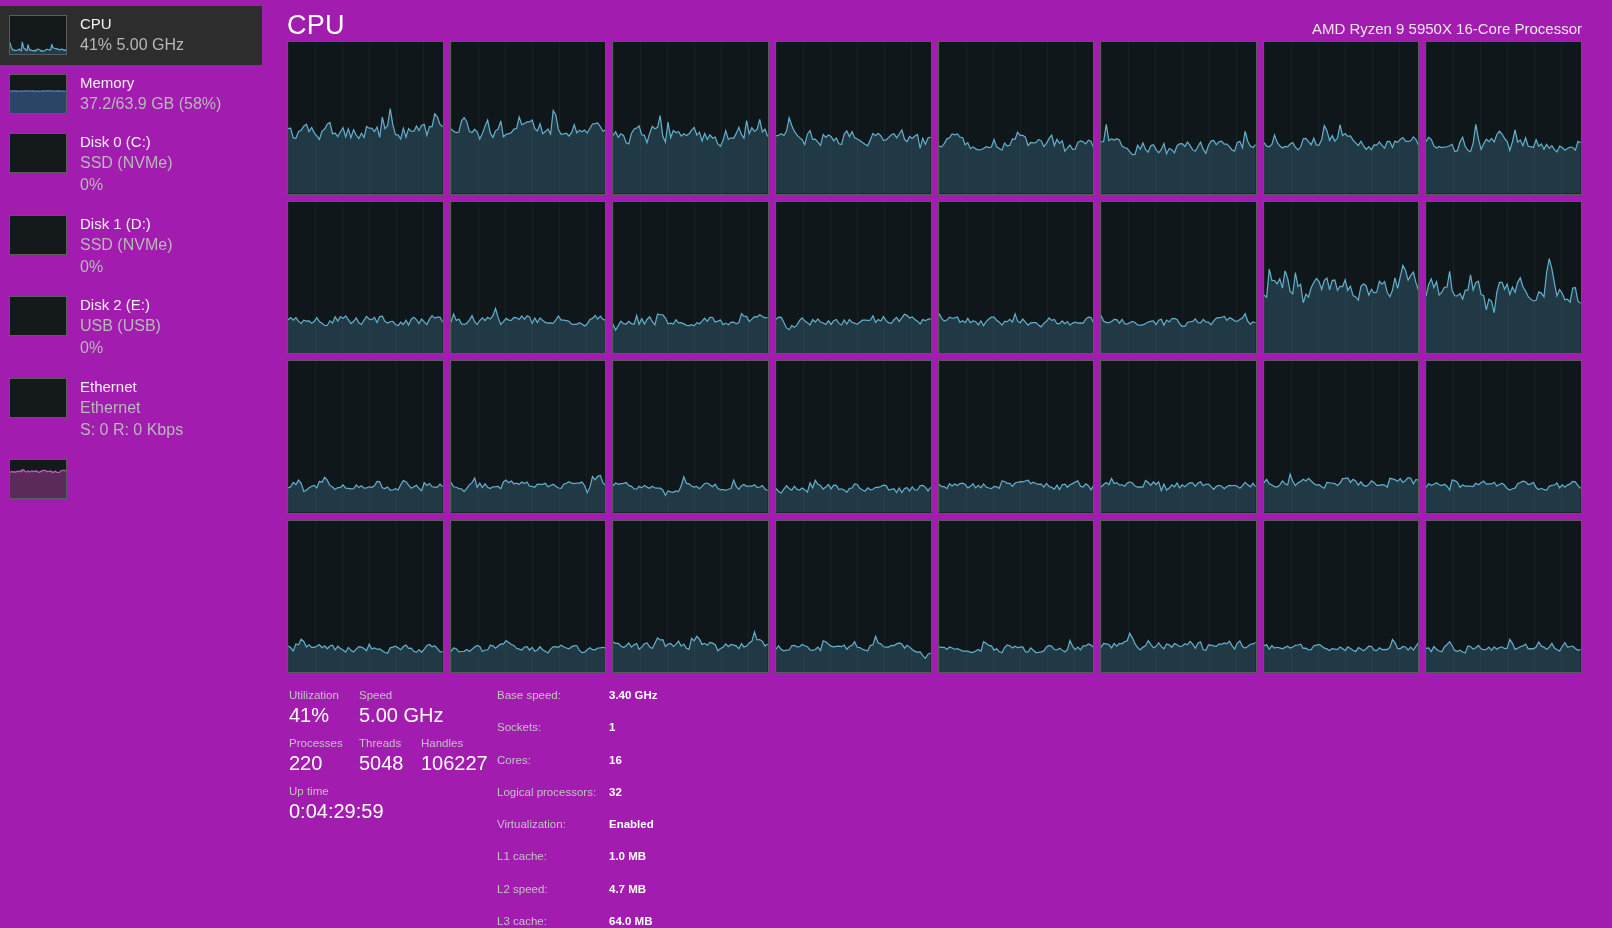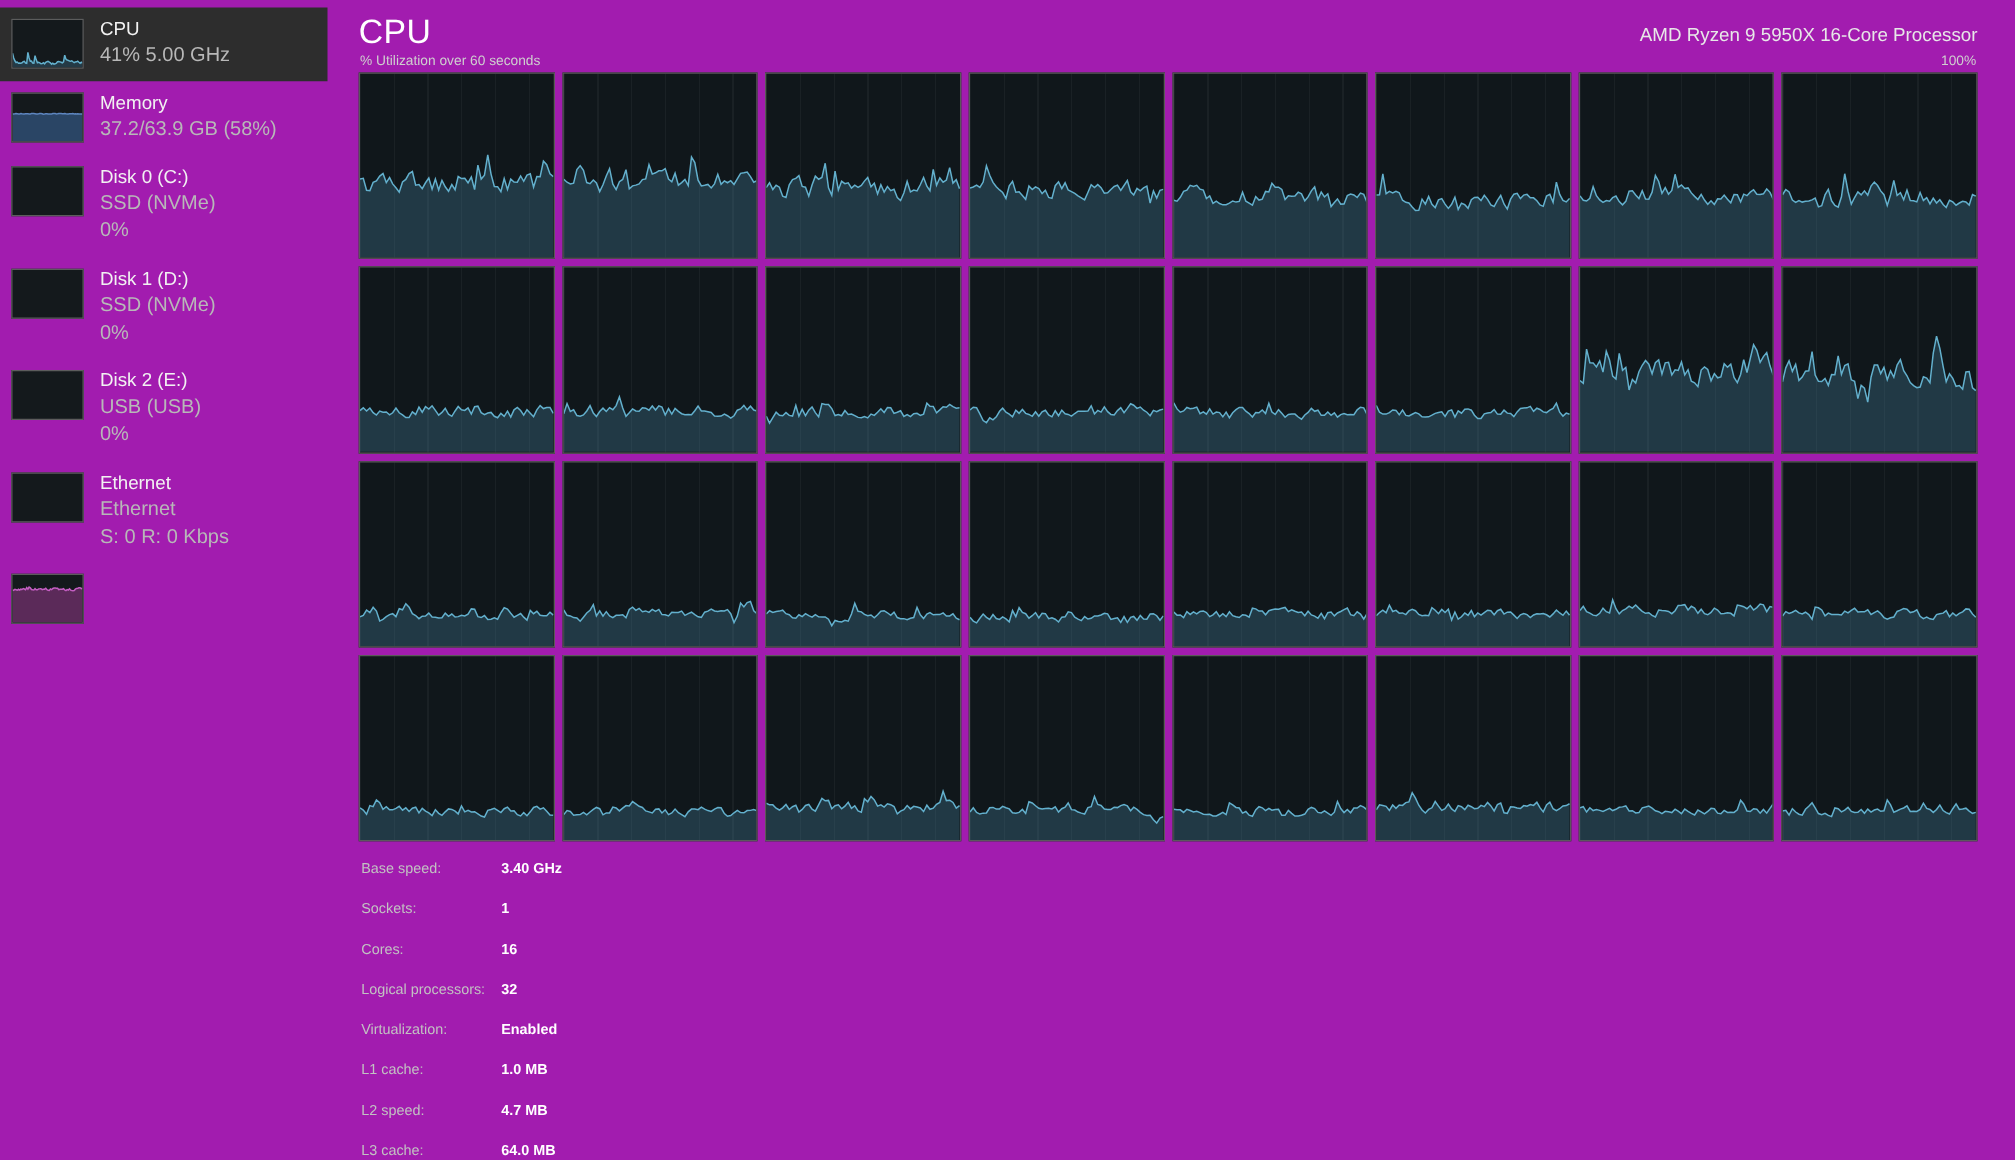--- a/index.html
+++ b/index.html
@@ -124,24 +124,20 @@
 
   </aside>
 
   <main class="main">
 
     <div class="main-header">
       <h1 class="page-title">CPU</h1>
       <div class="subtitle">AMD Ryzen 9 5950X 16-Core Processor</div>
     </div>
 
-    <div class="graph-header">
-      <span>% Utilization over 60 seconds</span>
-      <span>100%</span>
-    </div>
 
     <div class="grid" id="core-grid">
         <div class="cell">
           <svg viewBox="0 0 100 100" preserveAspectRatio="none">
             <polygon points="0.0,57.1 1.7,56.8 3.4,63.3 5.1,63.5 6.8,59.0 8.5,58.2 10.2,55.6 11.9,54.2 13.6,59.1 15.3,56.4 16.9,59.8 18.6,61.9 20.3,64.3 22.0,58.8 23.7,57.4 25.4,54.2 27.1,53.1 28.8,60.5 30.5,60.2 32.2,62.4 33.9,59.2 35.6,56.6 37.3,62.7 39.0,57.2 40.7,63.1 42.4,57.9 44.1,61.4 45.8,63.8 47.5,60.2 49.2,63.0 50.8,55.8 52.5,56.9 54.2,56.8 55.9,59.2 57.6,56.1 59.3,62.9 61.0,49.6 62.7,57.2 64.4,55.1 66.1,44.0 67.8,54.5 69.5,61.2 71.2,61.3 72.9,64.0 74.6,56.9 76.3,62.8 78.0,57.2 79.7,58.8 81.4,58.9 83.1,55.5 84.7,58.4 86.4,55.0 88.1,54.3 89.8,61.6 91.5,55.8 93.2,55.9 94.9,47.4 96.6,49.4 98.3,54.4 100.0,55.9 100,100 0,100" fill="rgba(70,132,158,0.32)"></polygon>
             <polyline points="0.0,57.1 1.7,56.8 3.4,63.3 5.1,63.5 6.8,59.0 8.5,58.2 10.2,55.6 11.9,54.2 13.6,59.1 15.3,56.4 16.9,59.8 18.6,61.9 20.3,64.3 22.0,58.8 23.7,57.4 25.4,54.2 27.1,53.1 28.8,60.5 30.5,60.2 32.2,62.4 33.9,59.2 35.6,56.6 37.3,62.7 39.0,57.2 40.7,63.1 42.4,57.9 44.1,61.4 45.8,63.8 47.5,60.2 49.2,63.0 50.8,55.8 52.5,56.9 54.2,56.8 55.9,59.2 57.6,56.1 59.3,62.9 61.0,49.6 62.7,57.2 64.4,55.1 66.1,44.0 67.8,54.5 69.5,61.2 71.2,61.3 72.9,64.0 74.6,56.9 76.3,62.8 78.0,57.2 79.7,58.8 81.4,58.9 83.1,55.5 84.7,58.4 86.4,55.0 88.1,54.3 89.8,61.6 91.5,55.8 93.2,55.9 94.9,47.4 96.6,49.4 98.3,54.4 100.0,55.9" fill="none" stroke="#63b0cd" stroke-width="1.2" vector-effect="non-scaling-stroke"></polyline>
           </svg>
         </div>
         <div class="cell">
           <svg viewBox="0 0 100 100" preserveAspectRatio="none">
@@ -326,20 +322,36 @@
         <div class="cell">
           <svg viewBox="0 0 100 100" preserveAspectRatio="none">
             <polygon points="0.0,84.0 1.7,83.7 3.4,86.2 5.1,82.8 6.8,84.6 8.5,85.8 10.2,86.3 11.9,83.1 13.6,81.5 15.3,79.6 16.9,82.3 18.6,85.4 20.3,86.0 22.0,85.3 23.7,86.4 25.4,87.1 27.1,82.4 28.8,82.8 30.5,84.5 32.2,83.6 33.9,82.1 35.6,84.3 37.3,84.9 39.0,84.7 40.7,83.2 42.4,85.3 44.1,83.0 45.8,84.6 47.5,83.5 49.2,83.0 50.8,84.2 52.5,83.9 54.2,78.1 55.9,80.7 57.6,84.7 59.3,83.9 61.0,83.0 62.7,82.4 64.4,81.2 66.1,84.3 67.8,84.2 69.5,84.3 71.2,83.2 72.9,79.8 74.6,82.6 76.3,83.2 78.0,84.8 79.7,83.2 81.4,80.8 83.1,83.8 84.7,84.9 86.4,85.7 88.1,82.8 89.8,80.2 91.5,83.2 93.2,82.9 94.9,82.5 96.6,84.1 98.3,85.3 100.0,84.8 100,100 0,100" fill="rgba(70,132,158,0.32)"></polygon>
             <polyline points="0.0,84.0 1.7,83.7 3.4,86.2 5.1,82.8 6.8,84.6 8.5,85.8 10.2,86.3 11.9,83.1 13.6,81.5 15.3,79.6 16.9,82.3 18.6,85.4 20.3,86.0 22.0,85.3 23.7,86.4 25.4,87.1 27.1,82.4 28.8,82.8 30.5,84.5 32.2,83.6 33.9,82.1 35.6,84.3 37.3,84.9 39.0,84.7 40.7,83.2 42.4,85.3 44.1,83.0 45.8,84.6 47.5,83.5 49.2,83.0 50.8,84.2 52.5,83.9 54.2,78.1 55.9,80.7 57.6,84.7 59.3,83.9 61.0,83.0 62.7,82.4 64.4,81.2 66.1,84.3 67.8,84.2 69.5,84.3 71.2,83.2 72.9,79.8 74.6,82.6 76.3,83.2 78.0,84.8 79.7,83.2 81.4,80.8 83.1,83.8 84.7,84.9 86.4,85.7 88.1,82.8 89.8,80.2 91.5,83.2 93.2,82.9 94.9,82.5 96.6,84.1 98.3,85.3 100.0,84.8" fill="none" stroke="#63b0cd" stroke-width="1.2" vector-effect="non-scaling-stroke"></polyline>
           </svg>
         </div>
       </div>
 
     <div class="stats">
 
+      <div class="stats-left">
+        <div class="sl-label first">Utilization</div>
+        <div class="sl-label first span23">Speed</div>
+        <div class="sl-value">41%</div>
+        <div class="sl-value span23">5.00 GHz</div>
+
+        <div class="sl-label">Processes</div>
+        <div class="sl-label">Threads</div>
+        <div class="sl-label">Handles</div>
+        <div class="sl-value">220</div>
+        <div class="sl-value">5048</div>
+        <div class="sl-value">106227</div>
+
+        <div class="sl-label span13">Up time</div>
+        <div class="sl-value span13">0:04:29:59</div>
+      </div>
 
       <div class="stats-right">
         <span class="dr-label">Base speed:</span>
         <span class="dr-value">3.40 GHz</span>
         <span class="dr-label">Sockets:</span>
         <span class="dr-value">1</span>
         <span class="dr-label">Cores:</span>
         <span class="dr-value">16</span>
         <span class="dr-label">Logical processors:</span>
         <span class="dr-value">32</span>

